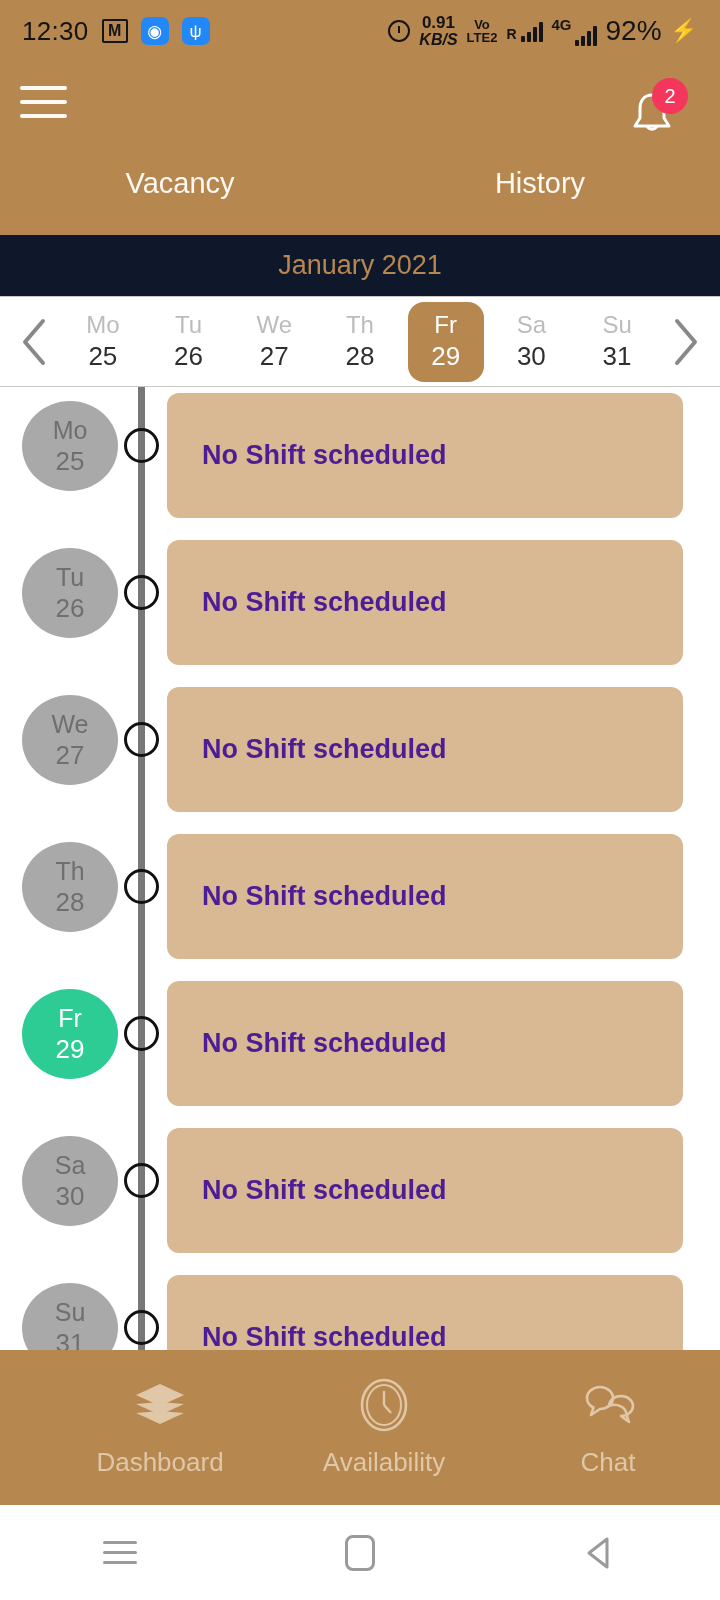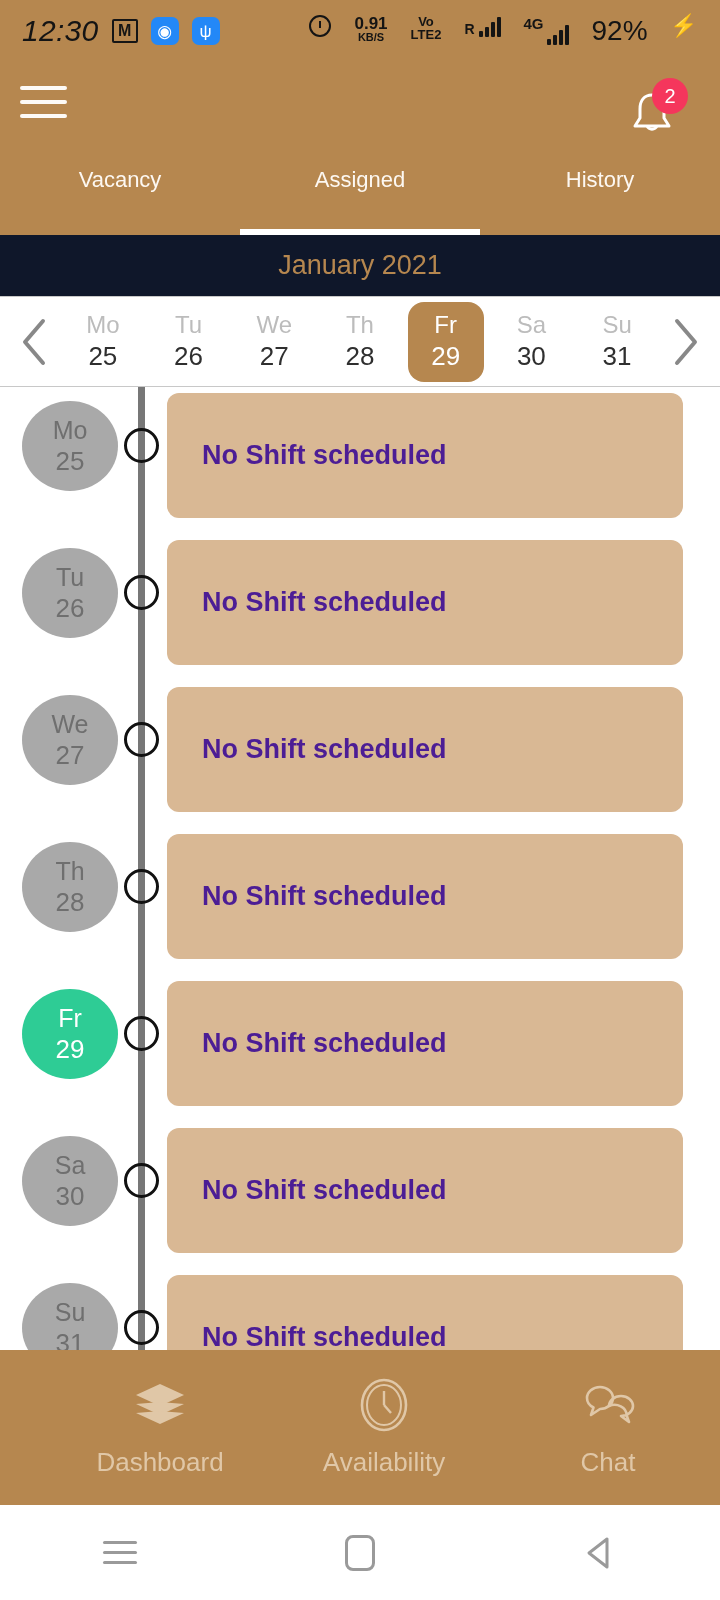--- a/index.html
+++ b/index.html
@@ -11,43 +11,43 @@
   }
   .phone { position:relative; width:720px; height:1600px; background:#ffffff; }
 
   
   .statusbar {
     height:62px; background:#b6874f;
     display:flex; align-items:center; justify-content:space-between;
     padding:0 22px;
   }
   .sb-left { display:flex; align-items:center; gap:13px; }
-  .sb-time { font-size:30px; color:#141414; letter-spacing:0.3px;font-style:italic; }
+  .sb-time { font-size:26px; color:#141414; letter-spacing:0.3px; }
   .ic-gmail {
     width:26px; height:24px; border:2.5px solid #151515; border-radius:2px;
     display:flex; align-items:center; justify-content:center;
     font-size:16px; line-height:1; color:#151515; font-weight:bold;
   }
   .ic-blue {
     width:28px; height:28px; background:#2388f7; border-radius:7px;
     display:flex; align-items:center; justify-content:center;
     color:#fff; font-size:17px; line-height:1;
   }
-  .sb-right { display:flex; align-items:flex-start; gap:23px; }
+  .sb-right { display:flex; align-items:center; gap:9px; }
   .ic-alarm {
     width:22px; height:22px; border:2.4px solid #141414; border-radius:50%;
     position:relative;
   }
   .ic-alarm::after {
     content:""; position:absolute; left:7.5px; top:4px;
     width:2px; height:7px; background:#141414;
   }
   .net-rate { display:flex; flex-direction:column; align-items:center; line-height:1.02; }
   .net-rate .r1 { font-size:17px; font-weight:bold; color:#141414; }
-  .net-rate .r2 { font-size:11px; font-weight:bold; color:#141414; }
+  .net-rate .r2 { font-size:16px; font-weight:bold; color:#141414;font-style:italic; }
   .volte { display:flex; flex-direction:column; align-items:center; line-height:1.02; }
   .volte .v1 { font-size:13px; font-weight:bold; color:#141414; }
   .volte .v2 { font-size:13px; font-weight:bold; color:#141414; }
   .sig { display:flex; align-items:flex-end; gap:2px; height:22px; }
   .sig i { display:block; width:4px; background:#141414; border-radius:1px; }
   .sig i:nth-child(1){height:6px;} .sig i:nth-child(2){height:10px;}
   .sig i:nth-child(3){height:15px;} .sig i:nth-child(4){height:20px;}
   .sig-label { font-size:14px; font-weight:bold; color:#141414; margin-right:1px; }
   .net4g { display:flex; align-items:flex-end; gap:3px; }
   .net4g .tag { font-size:15px; font-weight:bold; color:#141414; margin-bottom:13px; }
@@ -71,21 +71,21 @@
     background:#f5365c; color:#fff;
     display:flex; align-items:center; justify-content:center;
     font-size:20px; font-weight:normal;
   }
   .tabs {
     position:absolute; left:0; right:0; bottom:0;
     display:flex; height:68px;
   }
   .tab {
     flex:1; display:flex; align-items:flex-start; justify-content:center;
-    color:#fdf8f2; font-size:22px; position:relative; cursor:pointer;
+    color:#fdf8f2; font-size:29px; position:relative; cursor:pointer;
   }
   .tab .ind {
     position:absolute; left:0; right:0; bottom:0; height:6px; background:transparent;
   }
   .tab.active .ind { background:#ffffff; }
 
   
   .monthbar {
     height:62px; background:#0f172a;
     display:flex; align-items:center; justify-content:center;
@@ -239,24 +239,20 @@
           <path d="M21 38 A5.5 5.5 0 0 0 31 38" fill="none" stroke="#ffffff" stroke-width="3"></path>
         </svg>
       </div>
       <div class="badge">2</div>
     </div>
     <div class="tabs">
       <div class="tab">
         <span>Vacancy</span>
         <div class="ind"></div>
       </div>
-      <div class="tab active">
-        <span>Assigned</span>
-        <div class="ind"></div>
-      </div>
       <div class="tab">
         <span>History</span>
         <div class="ind"></div>
       </div>
     </div>
   </div>
 
   <div class="monthbar">
     <span>January 2021</span>
   </div>

